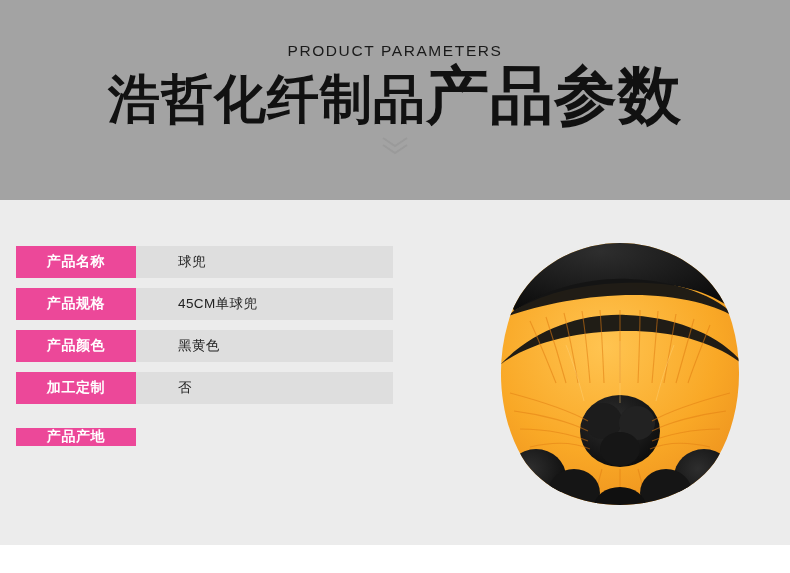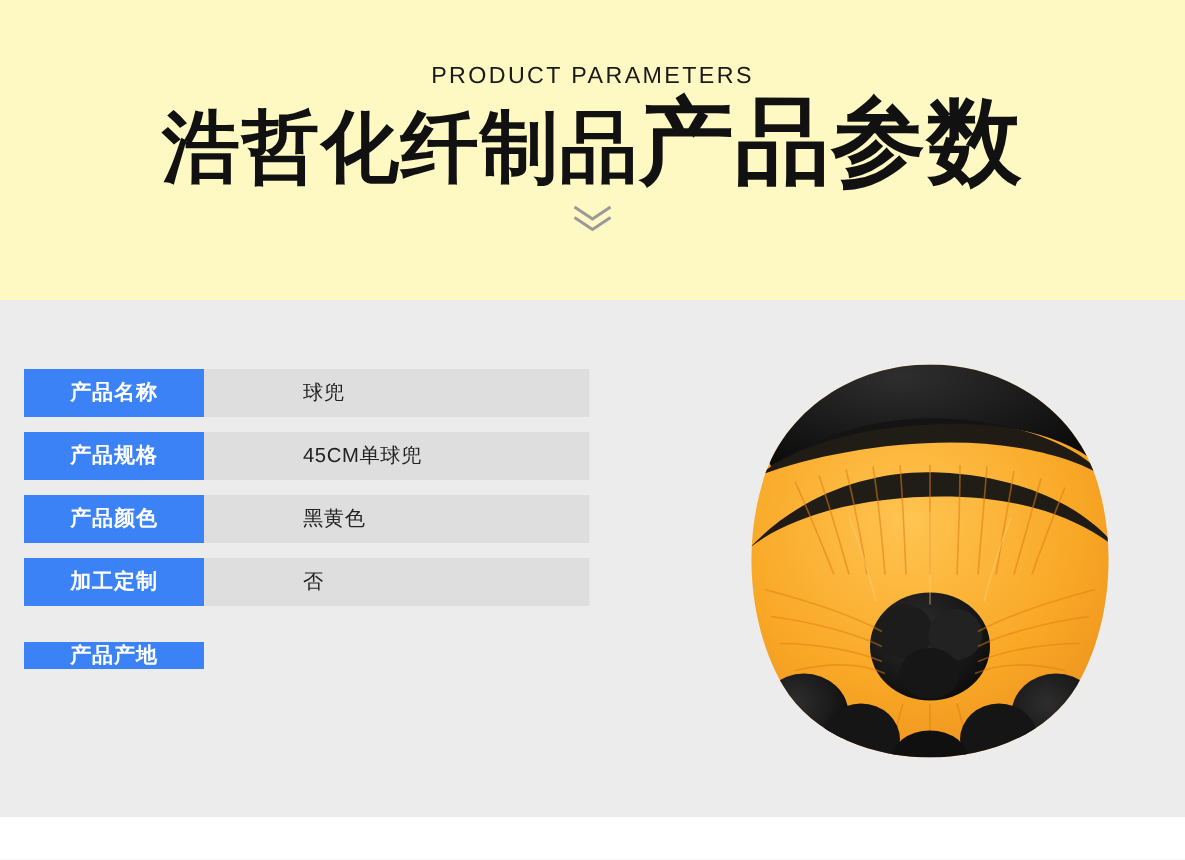--- a/index.html
+++ b/index.html
@@ -15,21 +15,21 @@
     position: relative;
   }
 
   
   .header {
     position: absolute;
     left: 0;
     top: 0;
     width: 790px;
     height: 200px;
-    background: #fef9c3;
+    background: #a3a3a3;
     box-sizing: border-box;
   }
   .eyebrow {
     position: absolute;
     left: 0;
     top: 40px;
     width: 790px;
     text-align: center;
     font-size: 15.5px;
     letter-spacing: 1.6px;
@@ -91,39 +91,39 @@
     display: flex;
     align-items: stretch;
     height: 32px;
     margin-bottom: 10px;
   }
   .spec-row:last-child { margin-bottom: 0; align-items: flex-end; }
 
   .spec-label {
     width: 120px;
     flex: 0 0 120px;
-    background: #3b82f6;
+    background: #ec4899;
     color: #ffffff;
     font-size: 14px;
     font-weight: 700;
     letter-spacing: 0.6px;
     display: flex;
     align-items: center;
     justify-content: center;
     box-sizing: border-box;
   }
   .spec-value {
     flex: 1 1 auto;
     background: #dedede;
     color: #222222;
     font-size: 13.5px;
     font-weight: 400;
     display: flex;
     align-items: center;
-    padding-left: 66px;
+    padding-left: 42px;
     box-sizing: border-box;
     letter-spacing: 0.4px;
   }
 
   
   .product-photo {
     position: absolute;
     left: 470px;
     top: 225px;
     width: 300px;

